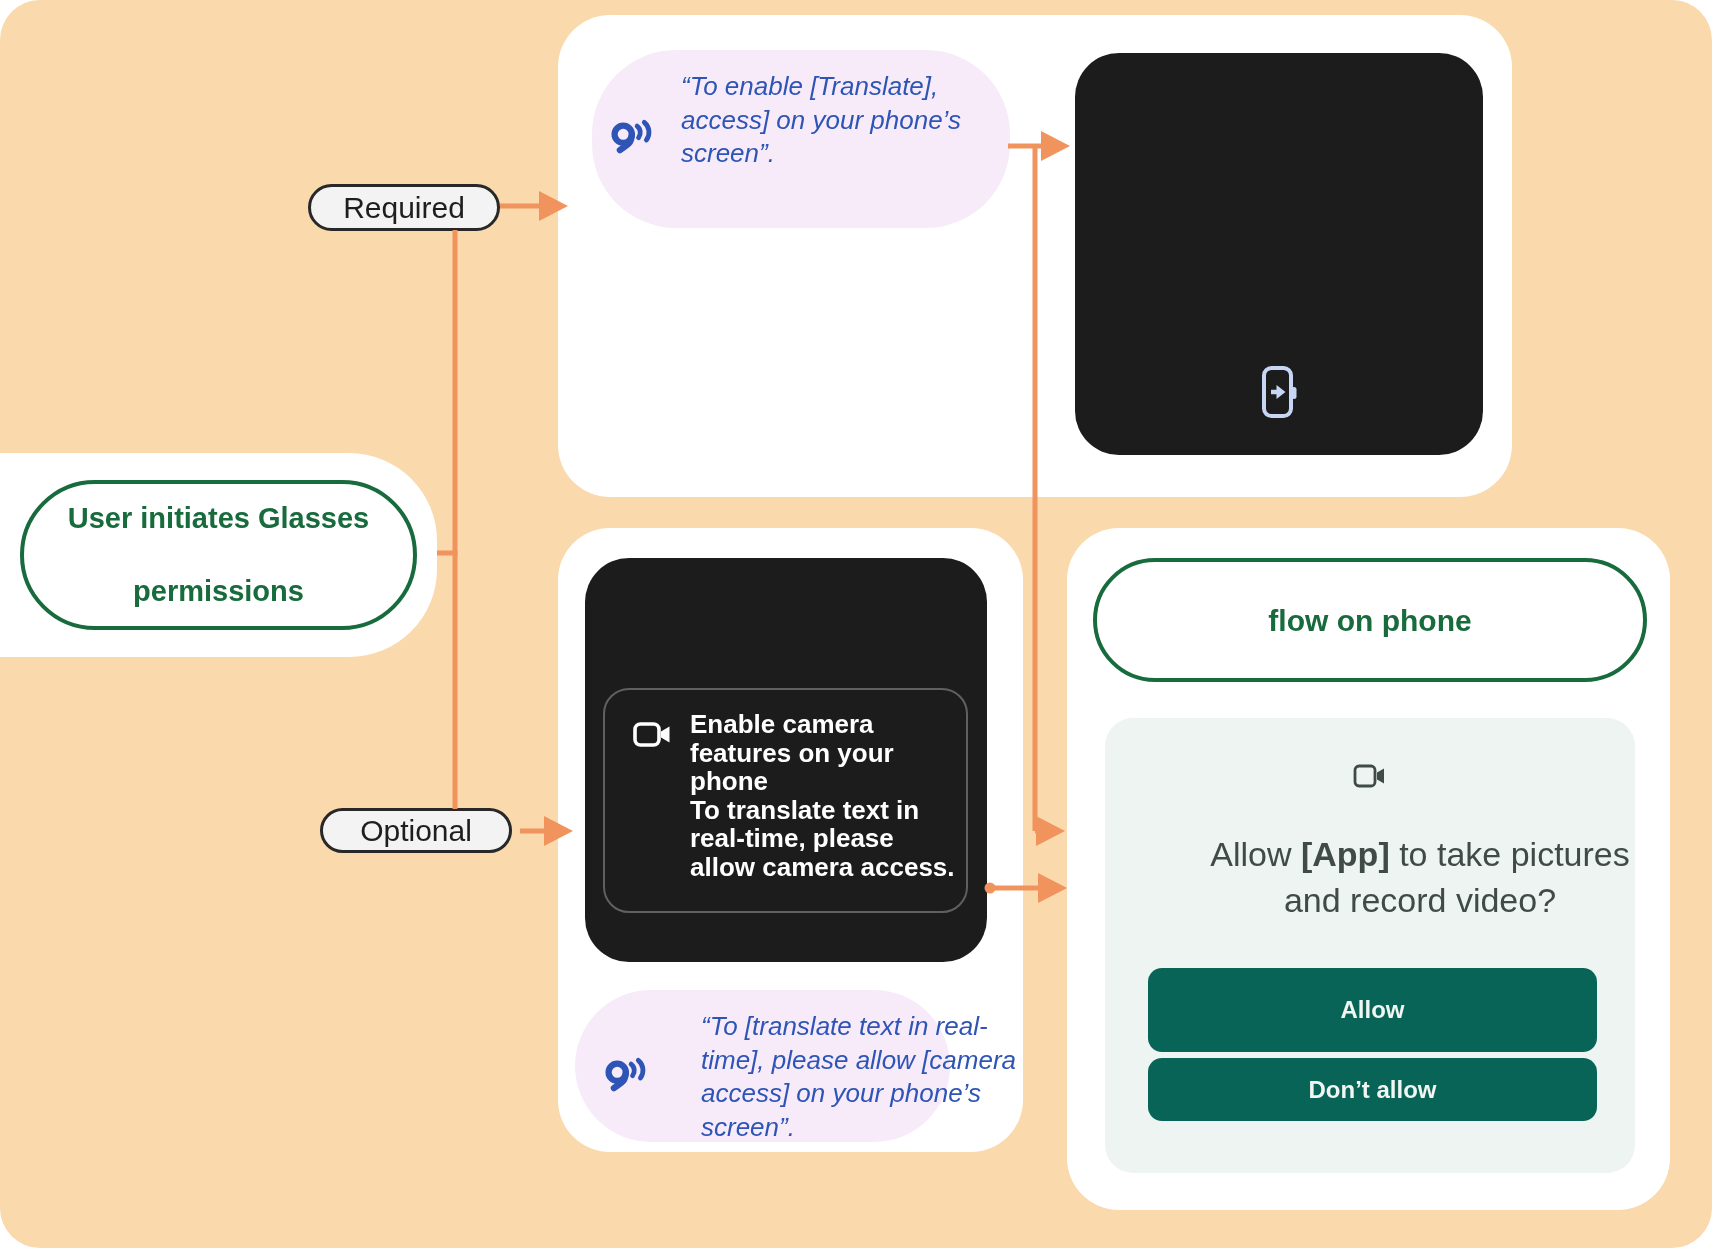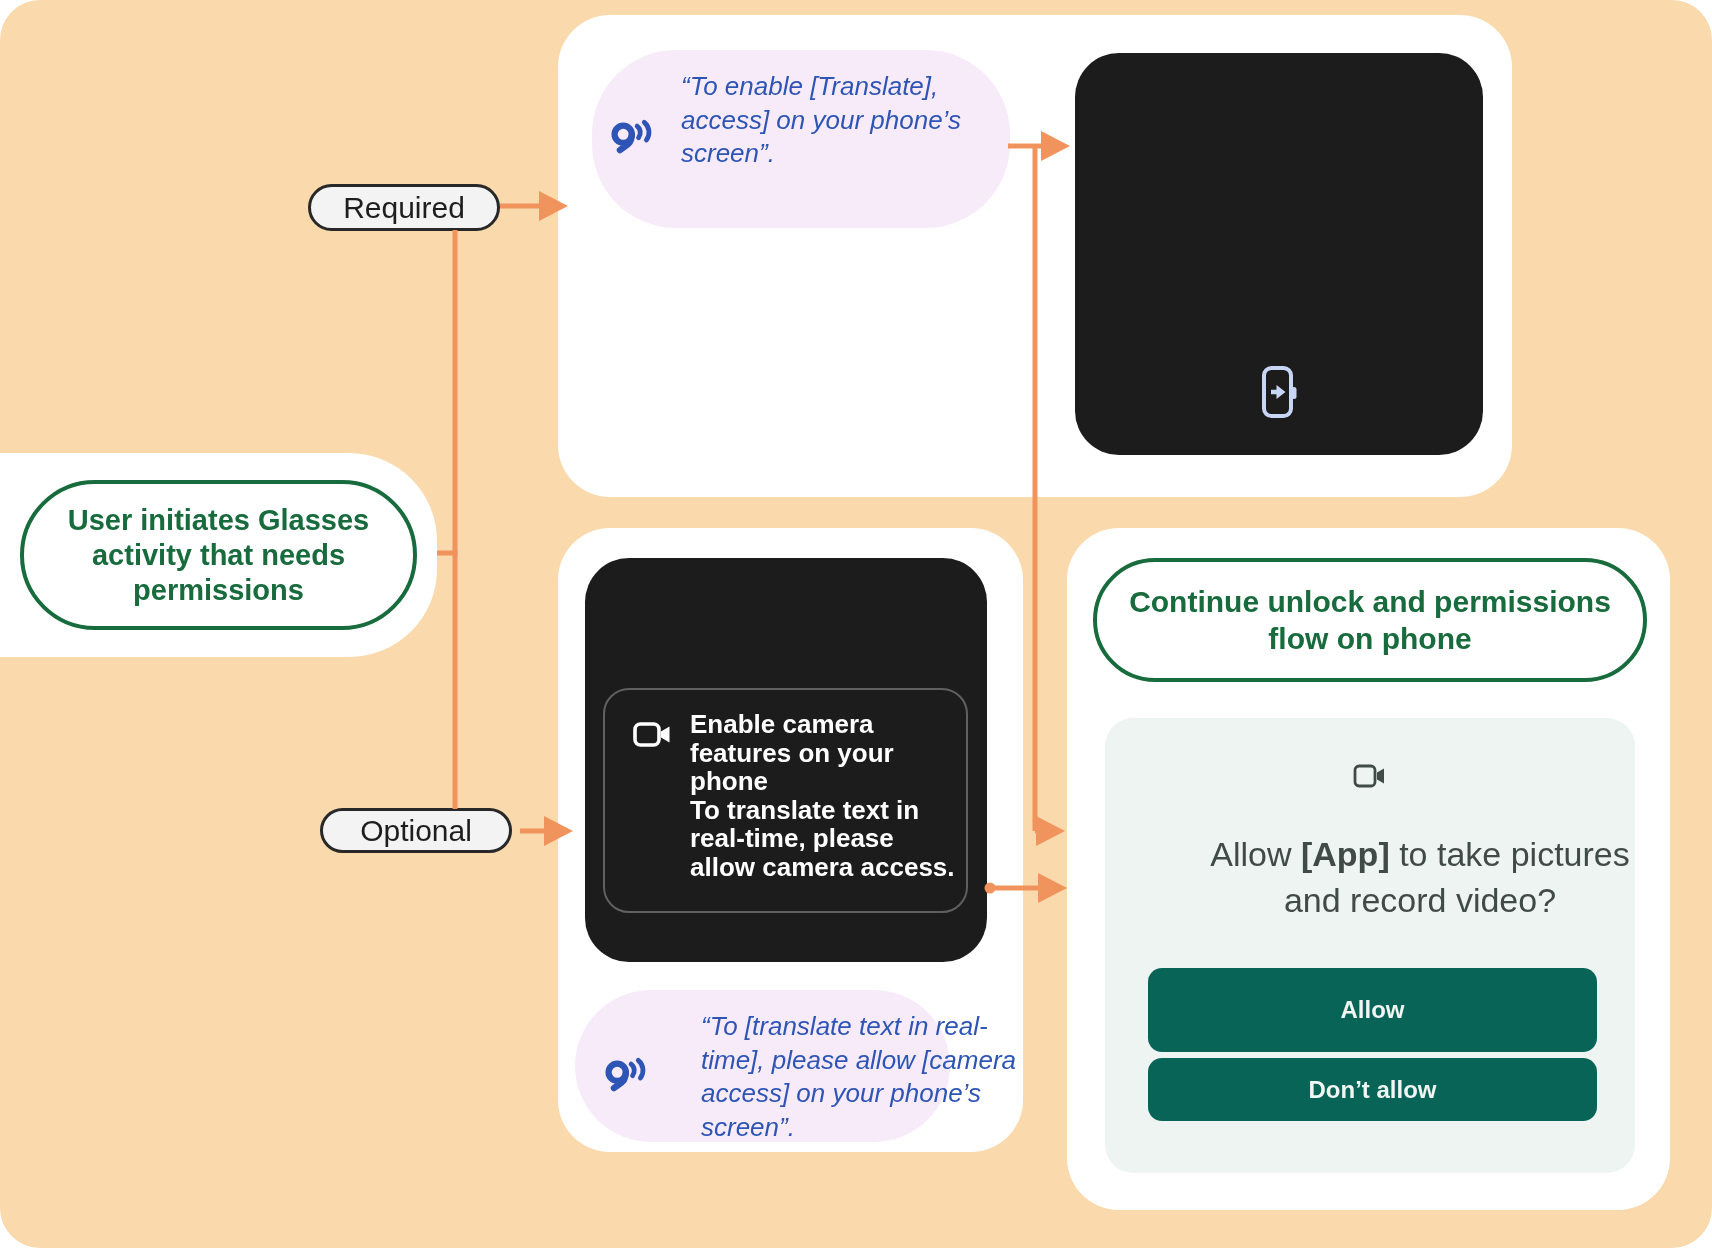--- a/index.html
+++ b/index.html
@@ -13,21 +13,21 @@
   .card-mid{left:558px;top:528px;width:465px;height:624px;border-radius:52px;}
   .card-right{left:1067px;top:528px;width:603px;height:682px;border-radius:52px;}
   .card-left{left:0;top:453px;width:437px;height:204px;border-radius:0 88px 88px 0;}
 
   .green-pill{
     position:absolute;border:4px solid #186B3C;border-radius:90px;background:#fff;
     color:#186B3C;font-weight:bold;text-align:center;
     display:flex;flex-direction:column;justify-content:center;align-items:center;
   }
   .green-pill span{display:block;white-space:nowrap;}
-  #start-pill{left:20px;top:480px;width:389px;height:142px;font-size:29px;line-height:35px;}
+  #start-pill{left:20px;top:480px;width:389px;height:142px;font-size:29px;line-height:35px;gap:38px;}
   #continue-pill{left:1093px;top:558px;width:546px;height:116px;font-size:30px;line-height:37px;}
 
   .gray-pill{
     position:absolute;background:#F3F3F3;border:3px solid #282828;border-radius:26px;
     color:#1E1E1E;font-size:30px;display:flex;justify-content:center;align-items:center;
   }
   #required-pill{left:308px;top:184px;width:186px;height:41px;}
   #optional-pill{left:320px;top:808px;width:186px;height:39px;}
 
   .voice-bubble{position:absolute;background:#F7EBFA;border-radius:84px;}
@@ -84,21 +84,20 @@
 
 <div id="canvas">
 
   <div class="card card-left"></div>
   <div class="card card-top"></div>
   <div class="card card-mid"></div>
   <div class="card card-right"></div>
 
   <div class="green-pill" id="start-pill">
     <span>User initiates Glasses</span>
-    <span>activity that needs</span>
     <span>permissions</span>
   </div>
 
   <div class="gray-pill" id="required-pill">
     <span>Required</span>
   </div>
   <div class="gray-pill" id="optional-pill">
     <span>Optional</span>
   </div>
 
@@ -150,21 +149,20 @@
     </g>
   </svg>
   <div class="bubble-text" id="camera-bubble-text">
     <span>“To [translate text in real-</span>
     <span>time], please allow [camera</span>
     <span>access] on your phone’s</span>
     <span>screen”.</span>
   </div>
 
   <div class="green-pill" id="continue-pill">
-    <span>Continue unlock and permissions</span>
     <span>flow on phone</span>
   </div>
 
   <div id="permission-dialog"></div>
   <svg id="camcorder-icon-2" width="34" height="27" viewBox="0 0 34 27">
     <rect x="2" y="3" width="20" height="20" rx="4" fill="none" stroke="#404B47" stroke-width="2.8"></rect>
     <polygon points="24,9.5 31,5.5 31,20.5 24,16.5" fill="#404B47"></polygon>
   </svg>
   <div id="dialog-question">
     <span>Allow </span><span class="app">[App]</span><span> to take pictures</span><br>

